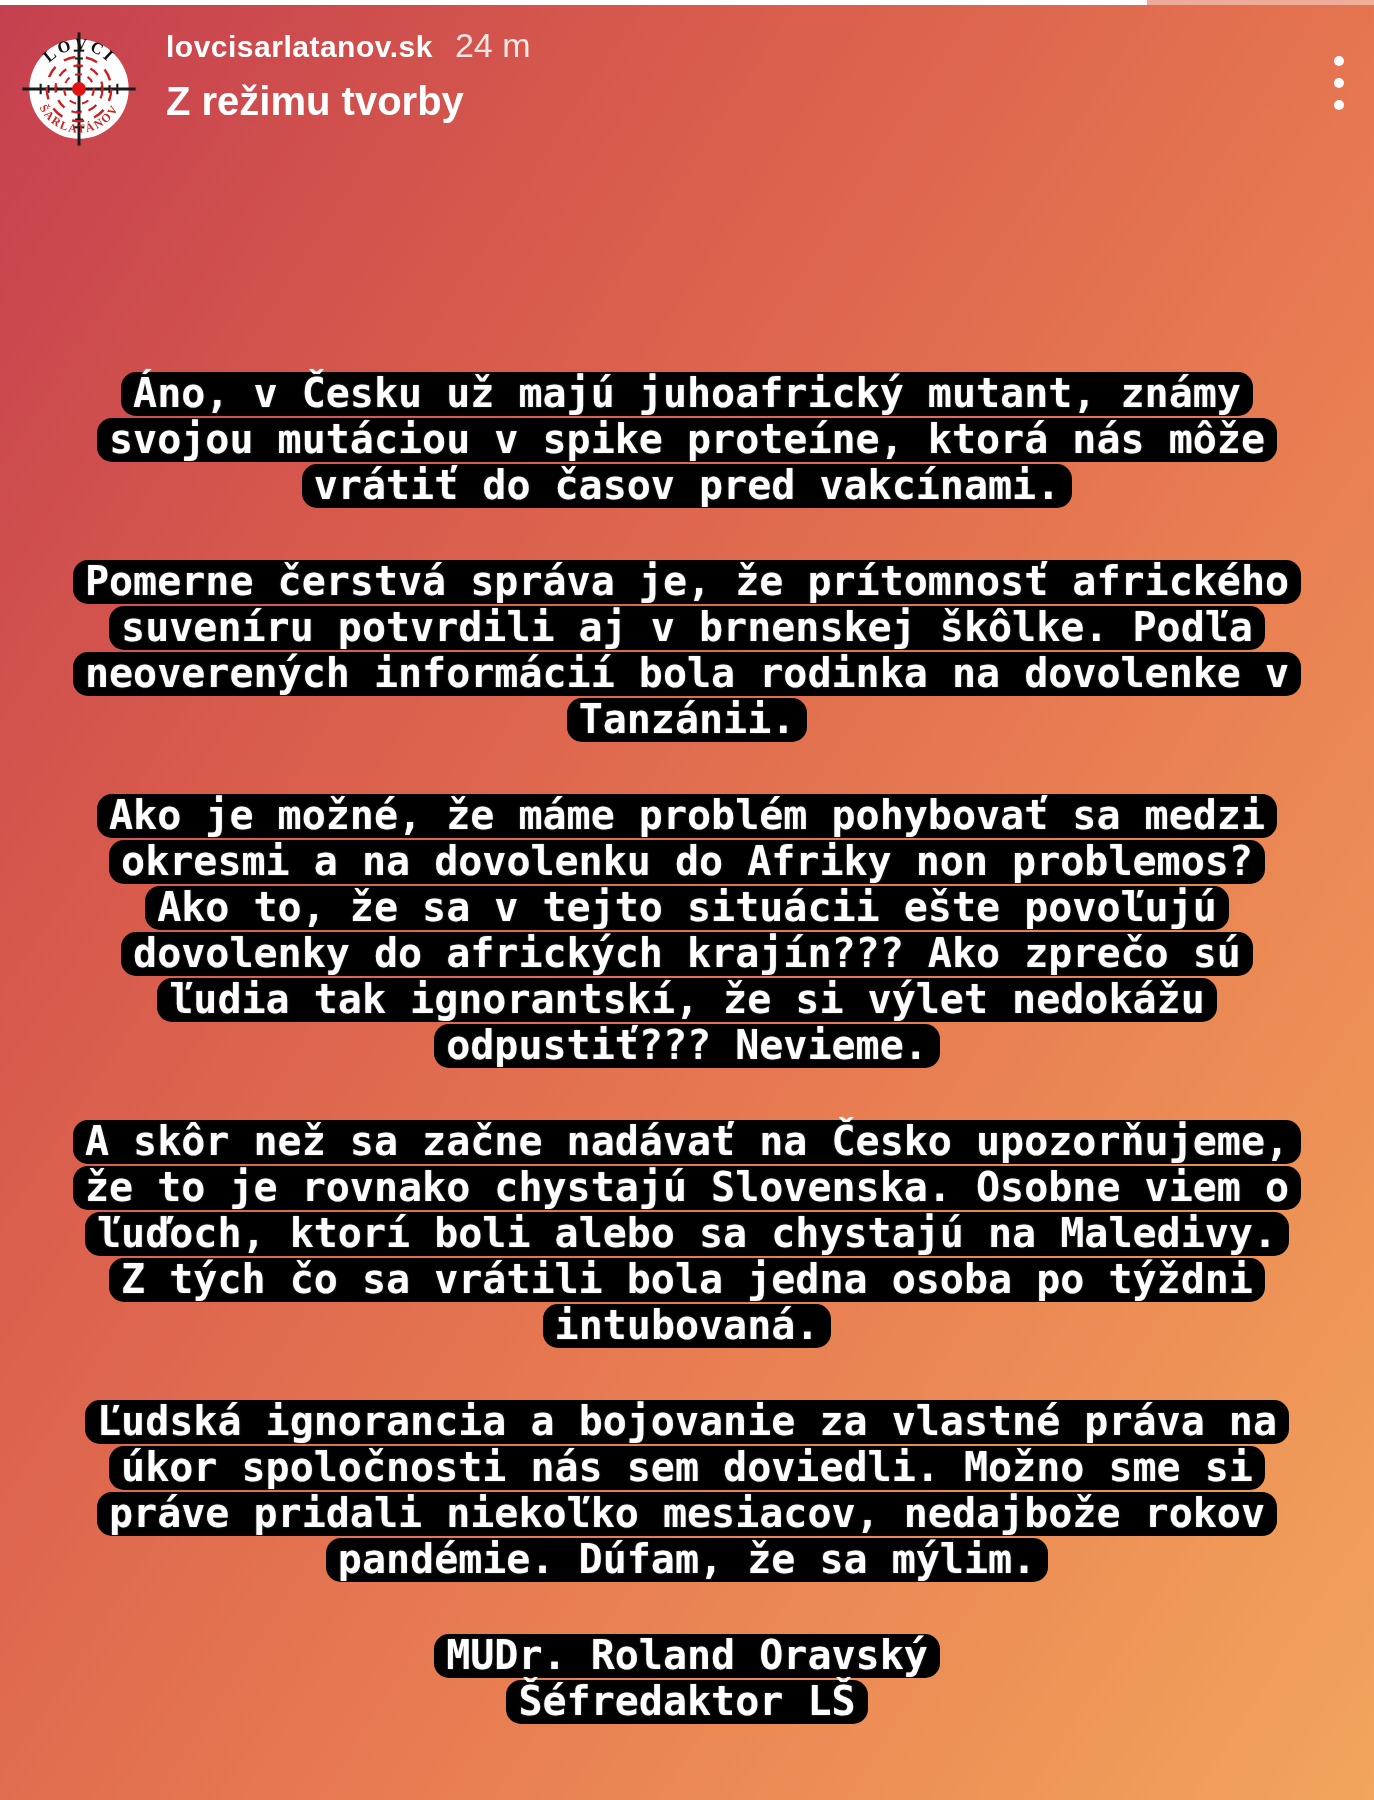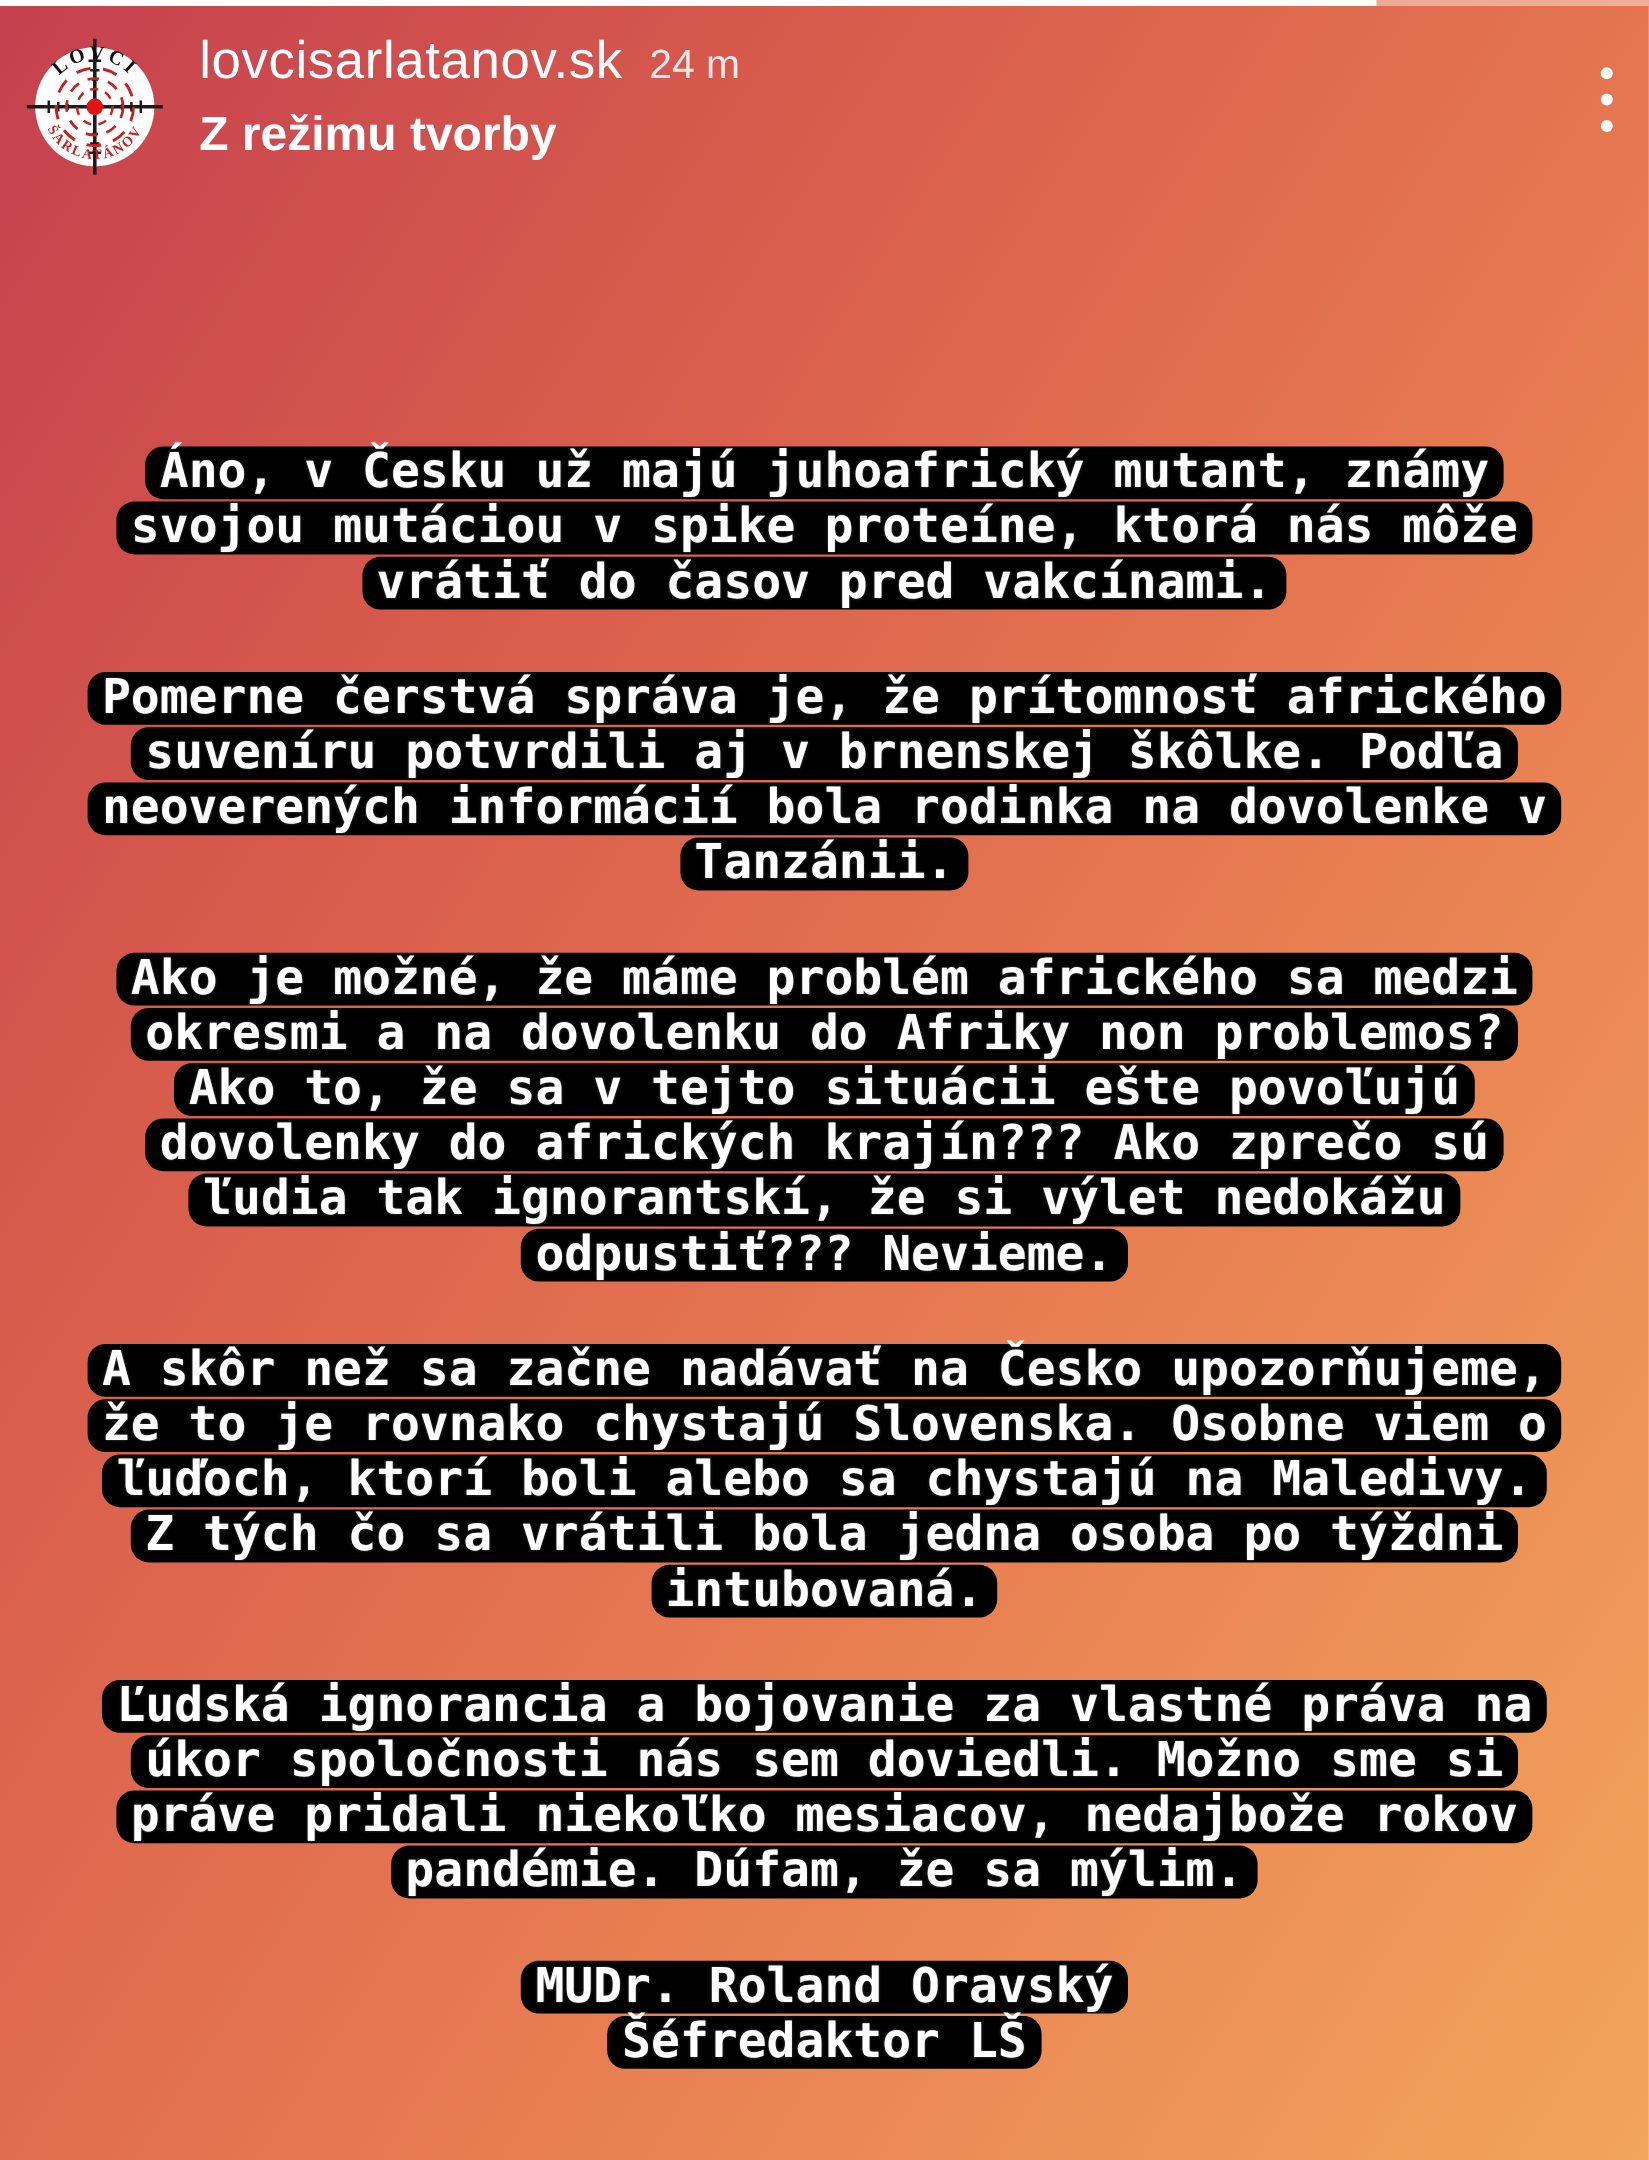--- a/index.html
+++ b/index.html
@@ -44,22 +44,22 @@
   }
   .logo-wrap svg { width: 100%; height: 100%; display: block; }
 
   .header-text {
     margin-left: 26px;
     padding-top: 4px;
     color: #ffffff;
   }
   .header-row1 { display: flex; align-items: baseline; }
   .username {
-    font-size: 44px;
-    font-weight: 400;
+    font-size: 30px;
+    font-weight: 700;
     letter-spacing: 0.5px;
     color: #ffffff;
   }
   .timestamp {
     margin-left: 22px;
     font-size: 34px;
     font-weight: 400;
     color: rgba(255,255,255,0.85);
   }
   .subtitle {
@@ -186,21 +186,21 @@
     </div>
 
     <div class="para">
       <div class="line-row"><span class="line">Pomerne čerstvá správa je, že prítomnosť afrického</span></div>
       <div class="line-row"><span class="line">suveníru potvrdili aj v brnenskej škôlke. Podľa</span></div>
       <div class="line-row"><span class="line">neoverených informácií bola rodinka na dovolenke v</span></div>
       <div class="line-row"><span class="line">Tanzánii.</span></div>
     </div>
 
     <div class="para">
-      <div class="line-row"><span class="line">Ako je možné, že máme problém afrického sa medzi</span></div>
+      <div class="line-row"><span class="line">Ako je možné, že máme problém pohybovať sa medzi</span></div>
       <div class="line-row"><span class="line">okresmi a na dovolenku do Afriky non problemos?</span></div>
       <div class="line-row"><span class="line">Ako to, že sa v tejto situácii ešte povoľujú</span></div>
       <div class="line-row"><span class="line">dovolenky do afrických krajín??? Ako zprečo sú</span></div>
       <div class="line-row"><span class="line">ľudia tak ignorantskí, že si výlet nedokážu</span></div>
       <div class="line-row"><span class="line">odpustiť??? Nevieme.</span></div>
     </div>
 
     <div class="para">
       <div class="line-row"><span class="line">A skôr než sa začne nadávať na Česko upozorňujeme,</span></div>
       <div class="line-row"><span class="line">že to je rovnako chystajú Slovenska. Osobne viem o</span></div>

